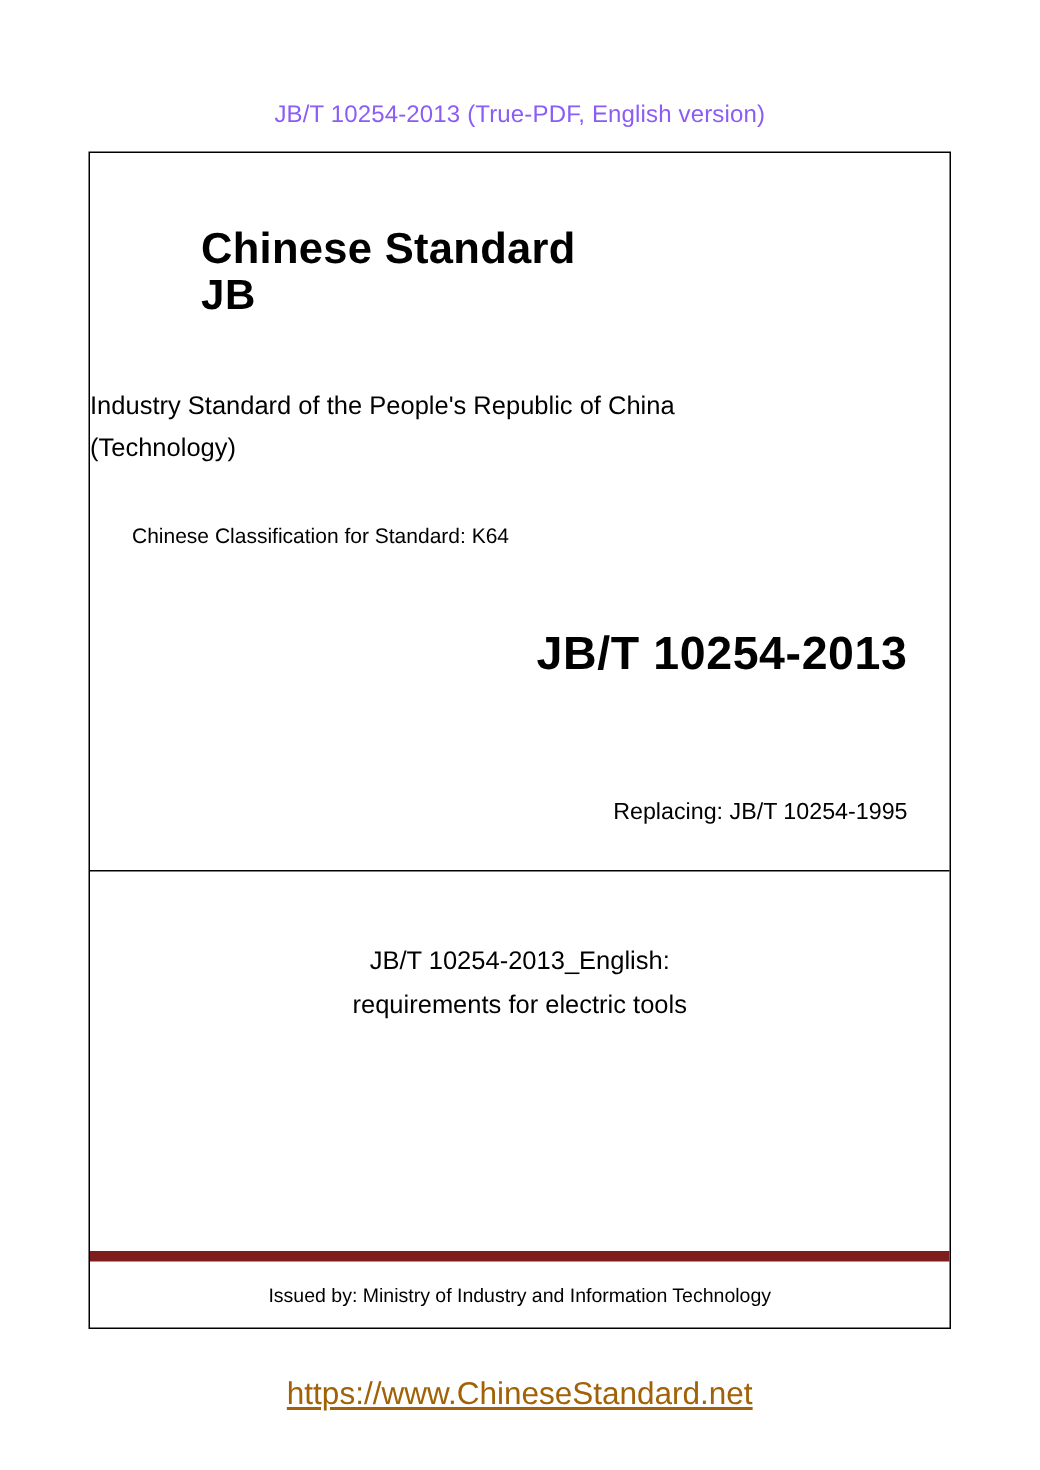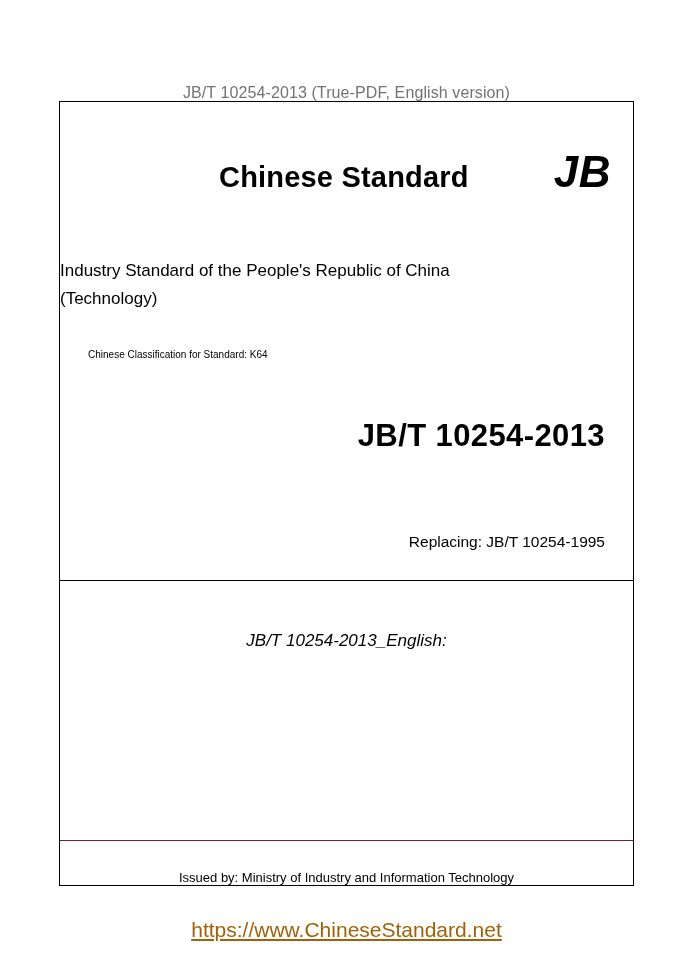--- a/index.html
+++ b/index.html
@@ -25,23 +25,22 @@
     background: #ffffff;
   }
 
   .header-line {
     position: absolute;
     top: 68px;
     left: 0;
     width: 693px;
     text-align: center;
     font-size: 16px;
-    color: #737373;
+    color: #8b5cf6;
     letter-spacing: 0.1px;
-    margin-top: 16px;
   }
 
   .doc-frame {
     position: absolute;
     left: 59px;
     top: 101px;
     width: 575px;
     border: 1px solid #000;
     box-sizing: border-box;
   }
@@ -56,54 +55,54 @@
   .title-row {
     position: absolute;
     top: 48px;
     left: 0;
     width: 100%;
     display: flex;
     align-items: baseline;
     justify-content: space-between;
     padding: 0 22px 0 60px;
     box-sizing: border-box;
+    flex-direction: column;
   }
 
   .main-title {
     font-size: 29px;
     font-weight: bold;
     letter-spacing: 0.2px;
     flex: 1;
     text-align: center;
     margin-left: 14px;
   }
 
   .jb-mark {
-    font-size: 44px;
+    font-size: 28px;
     font-weight: bold;
     letter-spacing: 0.5px;
     line-height: 1;
-    font-style: italic;
   }
 
   .subtitle {
     position: absolute;
     top: 155px;
     left: 0;
     width: 100%;
     text-align: left;
     font-size: 17px;
     line-height: 28px;
   }
 
   .classification {
     position: absolute;
     top: 247px;
     left: 28px;
-    font-size: 10px;
+    font-size: 14px;
   }
 
   .std-number {
     position: absolute;
     top: 316px;
     right: 28px;
     font-size: 31px;
     font-weight: bold;
     letter-spacing: 0.4px;
     text-align: right;
@@ -113,40 +112,39 @@
     position: absolute;
     top: 431px;
     right: 28px;
     font-size: 15.5px;
   }
 
   .section-mid {
     position: relative;
     height: 260px;
     box-sizing: border-box;
-    border-bottom: 1px solid #7f1d1d;
-    font-style: italic;
+    border-bottom: 7px solid #7f1d1d;
   }
 
   .english-title {
     position: absolute;
     top: 45px;
     left: 0;
     width: 100%;
     text-align: center;
     font-size: 17px;
     line-height: 29px;
     padding: 0 22px;
     box-sizing: border-box;
   }
 
   .section-bottom {
     height: 44px;
     display: flex;
-    align-items: flex-end;
+    align-items: center;
     justify-content: center;
     font-size: 13px;
   }
 
   .footer-link {
     position: absolute;
     top: 918px;
     left: 0;
     width: 693px;
     text-align: center;
@@ -180,20 +178,21 @@
 
       <div class="std-number">JB/T 10254-2013</div>
 
       <div class="replacing">Replacing: JB/T 10254-1995</div>
 
     </div>
 
     <div class="section-mid">
       <div class="english-title">
         <div>JB/T 10254-2013_English:</div>
+        <div>requirements for electric tools</div>
       </div>
     </div>
 
     <div class="section-bottom">
       <span>Issued by: Ministry of Industry and Information Technology</span>
     </div>
 
   </div>
 
   <div class="footer-link">https://www.ChineseStandard.net</div>

